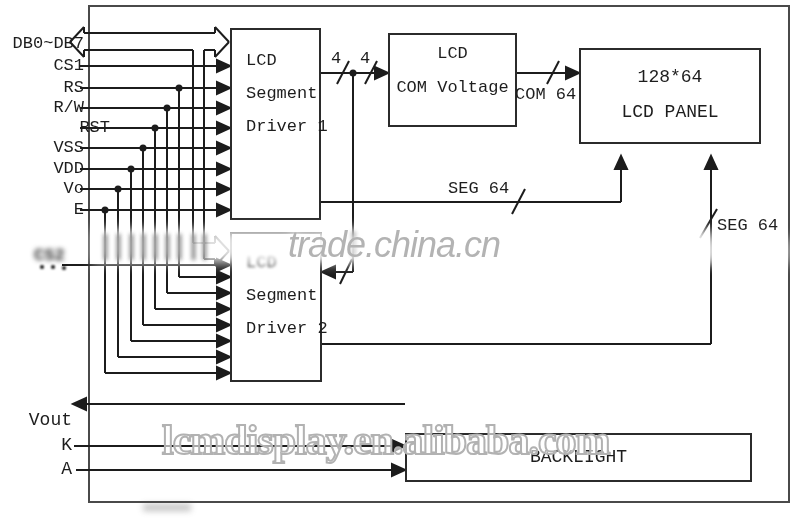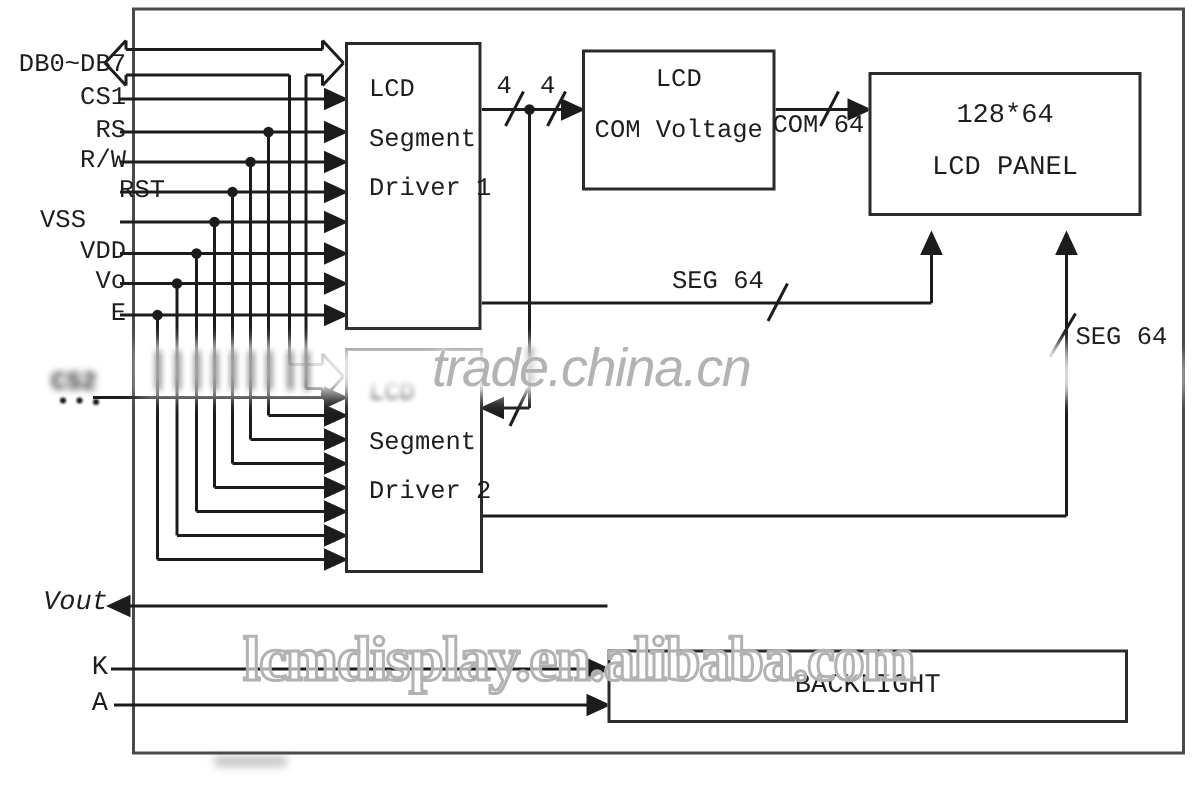--- a/index.html
+++ b/index.html
@@ -202,32 +202,32 @@
 
   <div class="box b-center" style="left:405px; top:433px; width:347px; height:49px; line-height:45px; font-size:18px;">
     <span class="ln">BACKLIGHT</span>
   </div>
 
   <div class="lbl sig" style="top:35px;">DB0~DB7</div>
   <div class="lbl sig" style="top:57px;">CS1</div>
   <div class="lbl sig" style="top:79px;">RS</div>
   <div class="lbl sig" style="top:99px;text-align:right;">R/W</div>
   <div class="lbl sig" style="top:119px;padding-left:26px;">RST</div>
-  <div class="lbl sig" style="top:139px;text-align:center;">VSS</div>
+  <div class="lbl sig" style="top:139px;">VSS</div>
   <div class="lbl sig" style="top:160px;">VDD</div>
   <div class="lbl sig" style="top:180px;">Vo</div>
   <div class="lbl sig" style="top:201px;">E</div>
 
-  <div class="lbl botlbl" style="top:393px;font-style:italic;">Vout</div>
+  <div class="lbl botlbl" style="top:411px;">Vout</div>
   <div class="lbl botlbl" style="top:436px;">K</div>
   <div class="lbl botlbl" style="top:460px;">A</div>
 
   <div class="lbl" style="left:331px; top:50px;">4</div>
   <div class="lbl" style="left:360px; top:50px;">4</div>
-  <div class="lbl" style="left:515px; top:76px;">COM 64</div>
+  <div class="lbl" style="left:515px; top:86px;">COM 64</div>
   <div class="lbl" style="left:448px; top:180px;">SEG 64</div>
   <div class="lbl" style="left:717px; top:217px;">SEG 64</div>
 
   <div class="wash" style="left:92px; top:229px; width:620px; height:34px;"></div>
   <div class="wash" style="left:660px; top:238px; width:130px; height:26px; opacity:0.8;"></div>
 
   <div class="streak" style="left:104px; top:234px; height:26px;"></div>
   <div class="streak" style="left:117px; top:234px; height:26px;"></div>
   <div class="streak" style="left:130px; top:234px; height:26px;"></div>
   <div class="streak" style="left:142px; top:234px; height:26px;"></div>

